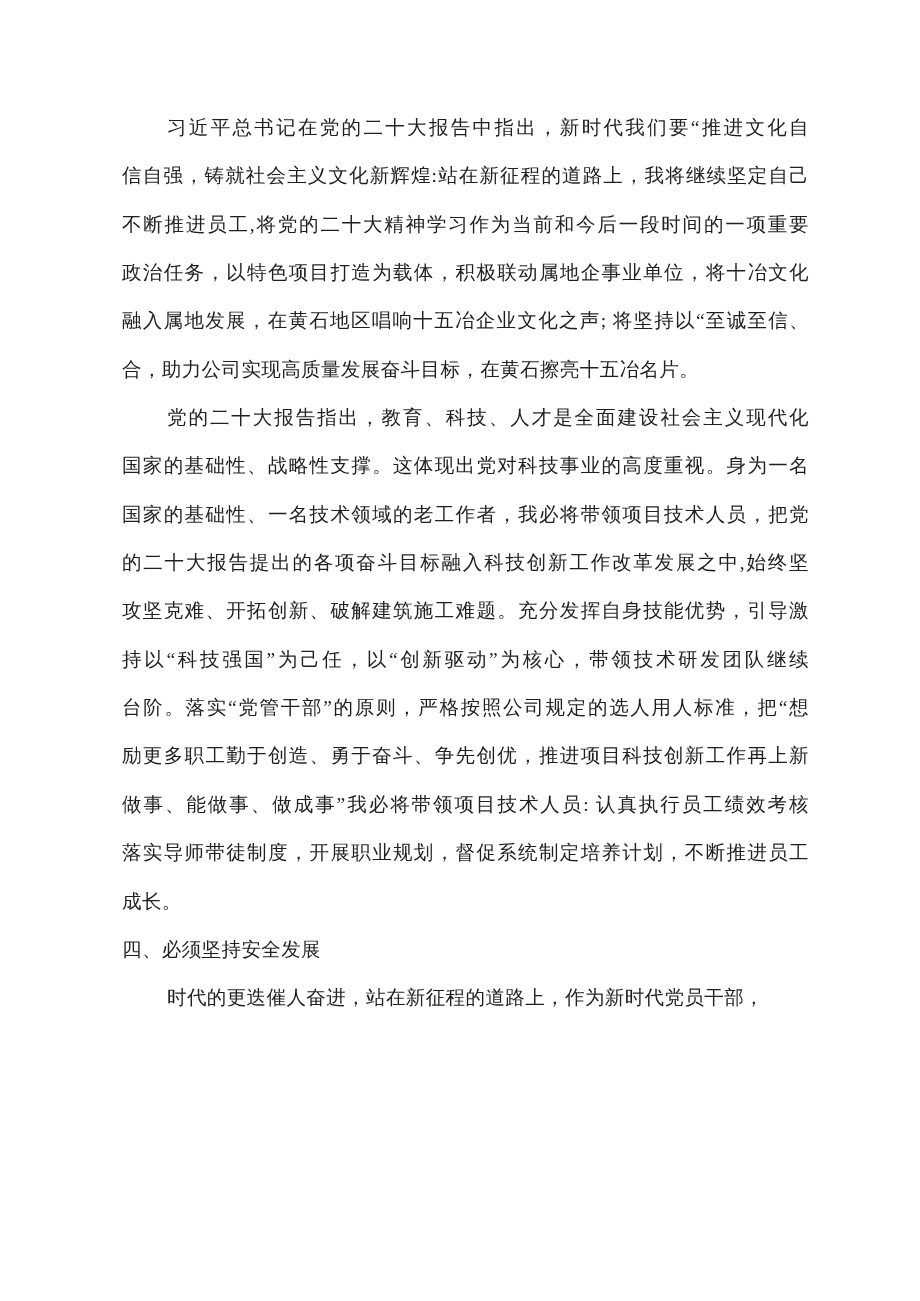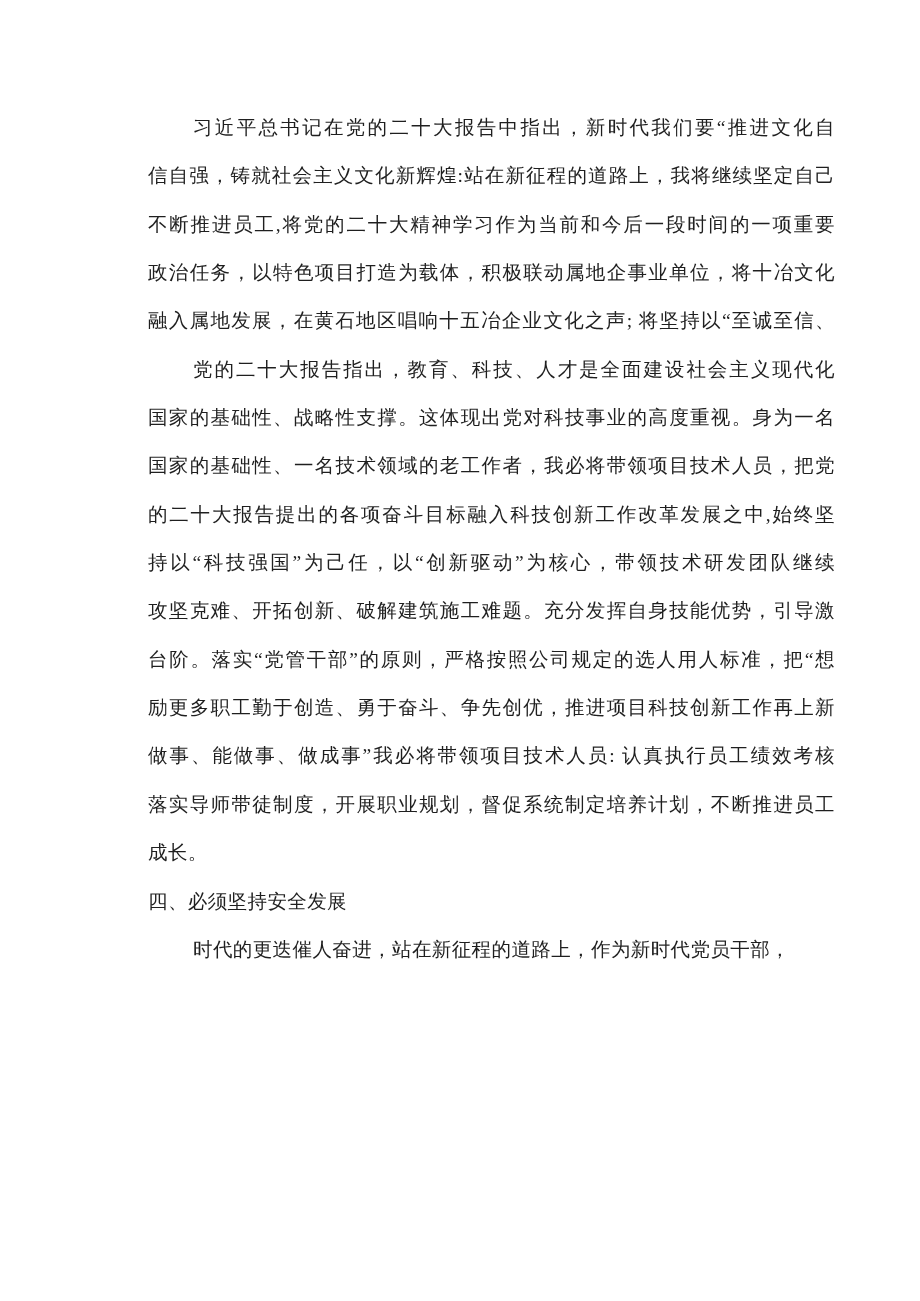--- a/index.html
+++ b/index.html
@@ -9,21 +9,21 @@
   }
   .page {
     position: relative;
     width: 920px;
     height: 1301px;
     background: #ffffff;
     overflow: hidden;
   }
   .text-block {
     position: absolute;
-    left: 148px;
+    left: 122px;
     top: 104px;
     width: 687px;
   }
   .line {
     font-family: "Liberation Serif", "DejaVu Serif", serif;
     font-size: 19.5px;
     line-height: 48.35px;
     letter-spacing: 0.4px;
     color: #1f1f1f;
     white-space: nowrap;
@@ -42,26 +42,27 @@
 </head>
 <body style="background: rgb(255, 255, 255);">
 
 <div class="page">
   <div class="text-block" style="color: rgb(31, 31, 31);">
       <div class="line indent justify">习近平总书记在党的二十大报告中指出，新时代我们要“推进文化自</div>
       <div class="line justify">信自强，铸就社会主义文化新辉煌:站在新征程的道路上，我将继续坚定自己</div>
       <div class="line justify">不断推进员工,将党的二十大精神学习作为当前和今后一段时间的一项重要</div>
       <div class="line justify">政治任务，以特色项目打造为载体，积极联动属地企事业单位，将十冶文化</div>
       <div class="line justify">融入属地发展，在黄石地区唱响十五冶企业文化之声; 将坚持以“至诚至信、</div>
+      <div class="line">合，助力公司实现高质量发展奋斗目标，在黄石擦亮十五冶名片。</div>
       <div class="line indent justify">党的二十大报告指出，教育、科技、人才是全面建设社会主义现代化</div>
       <div class="line justify">国家的基础性、战略性支撑。这体现出党对科技事业的高度重视。身为一名</div>
       <div class="line justify">国家的基础性、一名技术领域的老工作者，我必将带领项目技术人员，把党</div>
       <div class="line justify">的二十大报告提出的各项奋斗目标融入科技创新工作改革发展之中,始终坚</div>
+      <div class="line justify">攻坚克难、开拓创新、破解建筑施工难题。充分发挥自身技能优势，引导激</div>
       <div class="line justify">持以“科技强国”为己任，以“创新驱动”为核心，带领技术研发团队继续</div>
-      <div class="line justify">攻坚克难、开拓创新、破解建筑施工难题。充分发挥自身技能优势，引导激</div>
       <div class="line justify">台阶。落实“党管干部”的原则，严格按照公司规定的选人用人标准，把“想</div>
       <div class="line justify">励更多职工勤于创造、勇于奋斗、争先创优，推进项目科技创新工作再上新</div>
       <div class="line justify">做事、能做事、做成事”我必将带领项目技术人员: 认真执行员工绩效考核</div>
       <div class="line justify">落实导师带徒制度，开展职业规划，督促系统制定培养计划，不断推进员工</div>
       <div class="line">成长。</div>
       <div class="line">四、必须坚持安全发展</div>
       <div class="line indent">时代的更迭催人奋进，站在新征程的道路上，作为新时代党员干部，</div>
     </div>
 </div>
 

